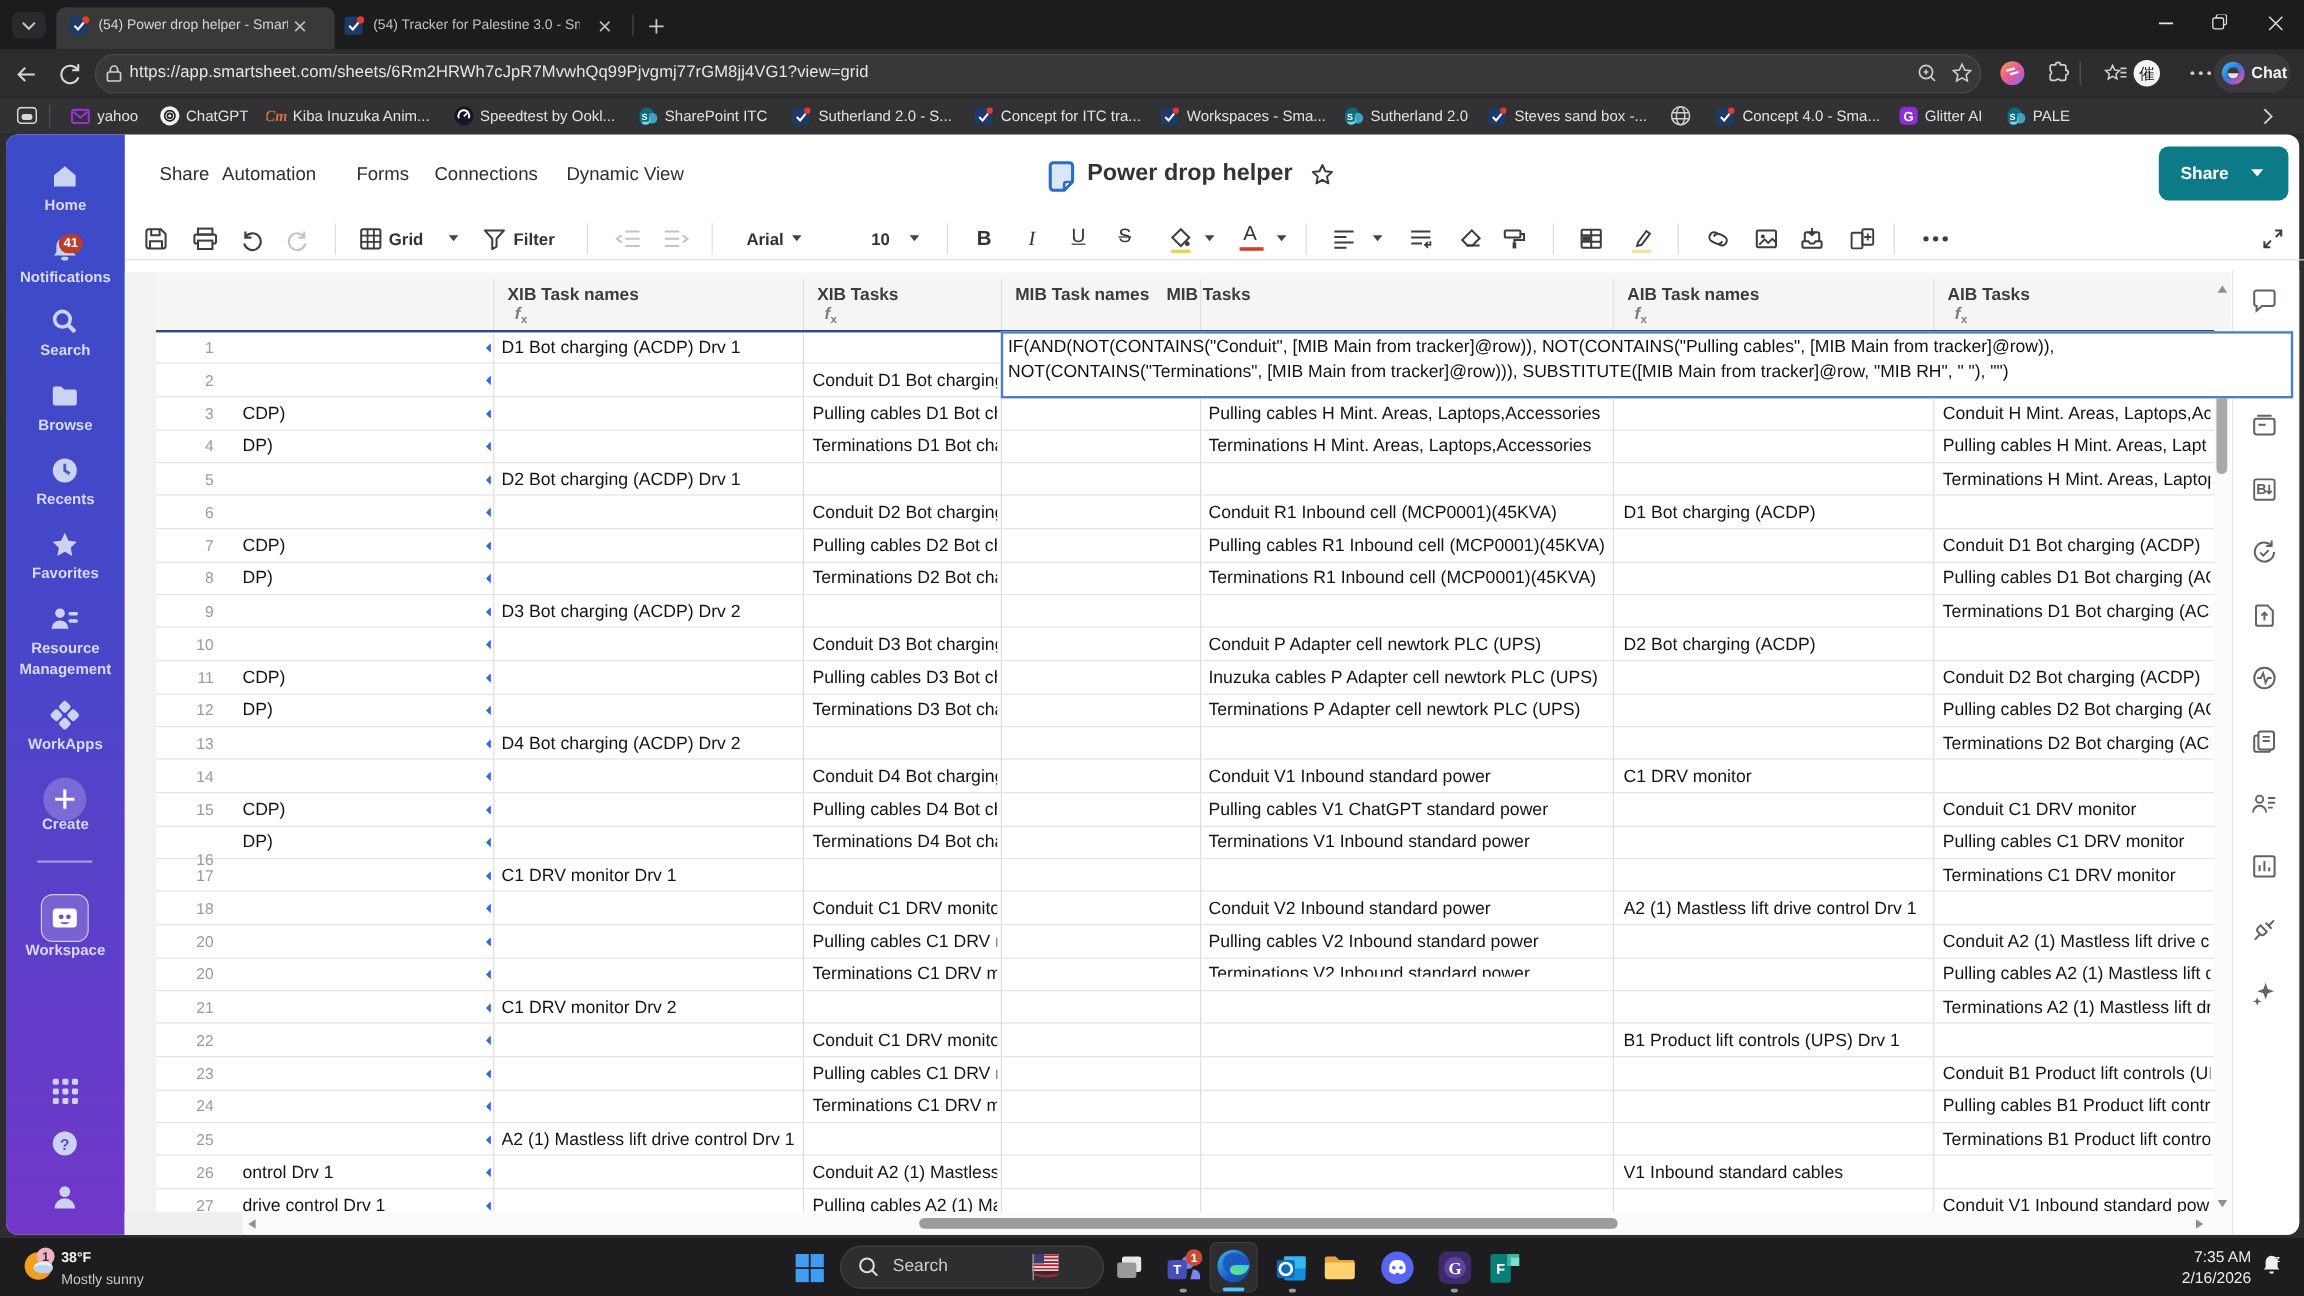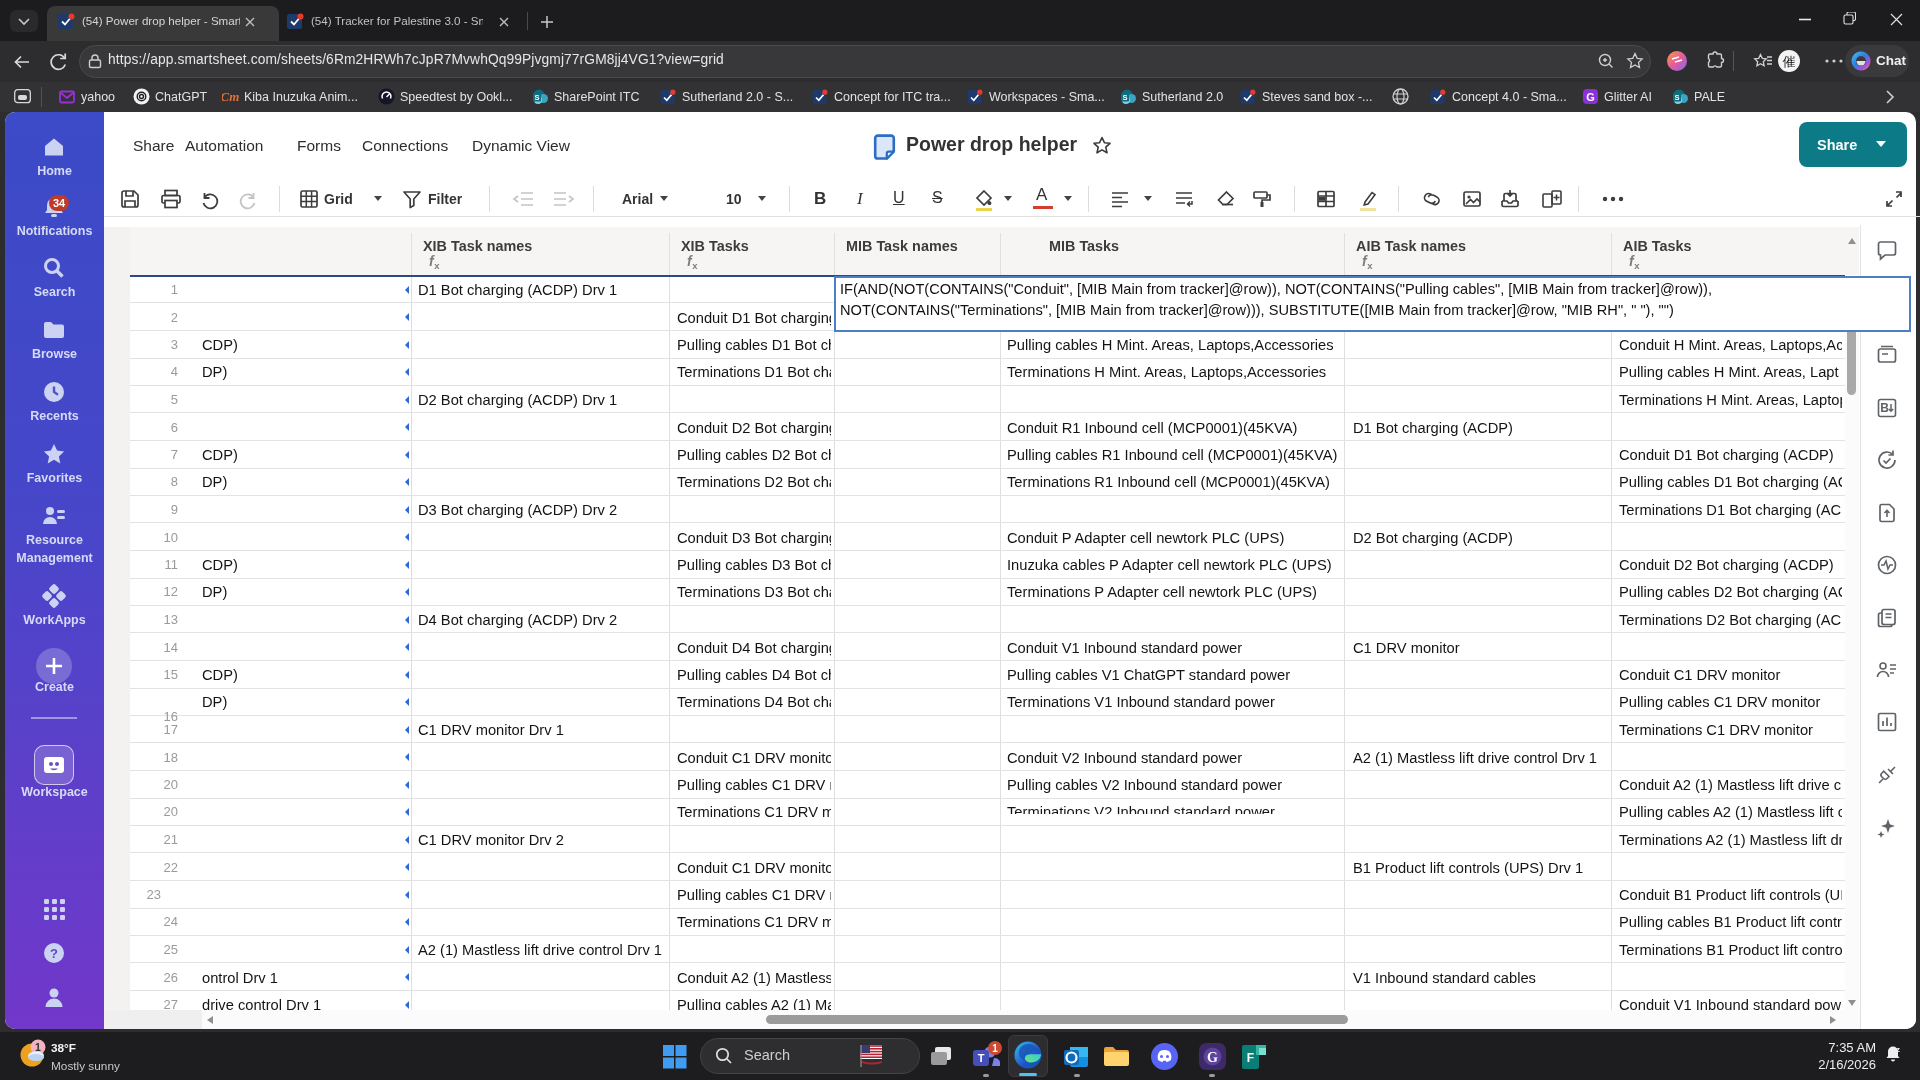--- a/index.html
+++ b/index.html
@@ -301,21 +301,21 @@
     </svg>
   </div>
 <div class="a sb-label" style="left:5px;top:164px">Home</div>
 <div class="a" style="left:40px;top:193px;width:28px;height:28px">
     <svg width="28" height="28">
       <path d="M14 5 a7 7 0 0 1 7 7 v5 l2 3 H5 l2 -3 v-5 a7 7 0 0 1 7 -7 z" fill="#ccd3f2"></path>
       <rect x="11" y="21" width="6" height="3" rx="1.5" fill="#ccd3f2"></rect>
     </svg>
   </div>
 <div class="a sb-label" style="left:5px;top:224px">Notifications</div>
-<div class="a" style="left:49px;top:195px;width:20px;height:16px;background:#bf3a28;border-radius:8px;text-align:center;font-size:11px;font-weight:bold;color:#fff;line-height:16px">34</div>
+<div class="a" style="left:49px;top:195px;width:20px;height:16px;background:#bf3a28;border-radius:8px;text-align:center;font-size:11px;font-weight:bold;color:#fff;line-height:16px">41</div>
 <div class="a" style="left:40px;top:254px;width:28px;height:28px">
     <svg width="28" height="28">
       <circle cx="12" cy="12" r="6.5" fill="none" stroke="#ccd3f2" stroke-width="3"></circle>
       <path d="M17 17 l5.5 5.5" stroke="#ccd3f2" stroke-width="3.4"></path>
     </svg>
   </div>
 <div class="a sb-label" style="left:5px;top:285px">Search</div>
 <div class="a" style="left:40px;top:316px;width:28px;height:28px">
     <svg width="28" height="28">
       <path d="M4 8 a2 2 0 0 1 2 -2 h5 l2.5 2.5 H22 a2 2 0 0 1 2 2 V 20 a2 2 0 0 1 -2 2 H6 a2 2 0 0 1 -2 -2 z" fill="#ccd3f2"></path>
@@ -583,21 +583,21 @@
 <div class="a" style="left:669px;top:233px;width:1px;height:777px;background:#dfdfdf"></div>
 <div class="a" style="left:834px;top:233px;width:1px;height:777px;background:#dfdfdf"></div>
 <div class="a" style="left:1000px;top:233px;width:1px;height:777px;background:#dfdfdf"></div>
 <div class="a" style="left:1344px;top:233px;width:1px;height:777px;background:#dfdfdf"></div>
 <div class="a" style="left:1611px;top:233px;width:1px;height:777px;background:#dfdfdf"></div>
 <div class="a hl" style="left:423px;top:238px">XIB Task names</div>
 <div class="a fx" style="left:429px;top:253px"><i>f</i><span>x</span></div>
 <div class="a hl" style="left:681px;top:238px">XIB Tasks</div>
 <div class="a fx" style="left:687px;top:253px"><i>f</i><span>x</span></div>
 <div class="a hl" style="left:846px;top:238px">MIB Task names</div>
-<div class="a hl" style="left:1049px;top:238px">MIB Tasks</div>
+<div class="a hl" style="left:972px;top:238px">MIB Tasks</div>
 <div class="a hl" style="left:1356px;top:238px">AIB Task names</div>
 <div class="a fx" style="left:1362px;top:253px"><i>f</i><span>x</span></div>
 <div class="a hl" style="left:1623px;top:238px">AIB Tasks</div>
 <div class="a fx" style="left:1629px;top:253px"><i>f</i><span>x</span></div>
 <div class="a" style="left:130px;top:302px;width:1715px;height:1px;background:#e3e3e3"></div>
 <div class="a rn" style="left:130px;top:276px;width:52px;height:28px;line-height:28px">1</div>
 <div class="a" style="left:405px;top:286px;width:0;height:0;border-top:4px solid transparent;border-bottom:4px solid transparent;border-right:4.5px solid #2e68d9"></div>
 <div class="a ct" style="left:418px;top:276px;width:246px;height:28px;line-height:28px">D1 Bot charging (ACDP) Drv 1</div>
 <div class="a" style="left:130px;top:330px;width:1715px;height:1px;background:#e3e3e3"></div>
 <div class="a rn" style="left:130px;top:304px;width:52px;height:28px;line-height:28px">2</div>
@@ -719,21 +719,21 @@
 <div class="a rn" style="left:130px;top:826px;width:52px;height:28px;line-height:28px">21</div>
 <div class="a" style="left:405px;top:836px;width:0;height:0;border-top:4px solid transparent;border-bottom:4px solid transparent;border-right:4.5px solid #2e68d9"></div>
 <div class="a ct" style="left:418px;top:826px;width:246px;height:28px;line-height:28px">C1 DRV monitor Drv 2</div>
 <div class="a ct" style="left:1619px;top:826px;width:223px;height:28px;line-height:28px">Terminations A2 (1) Mastless lift dr</div>
 <div class="a" style="left:130px;top:880px;width:1715px;height:1px;background:#e3e3e3"></div>
 <div class="a rn" style="left:130px;top:854px;width:52px;height:28px;line-height:28px">22</div>
 <div class="a" style="left:405px;top:863px;width:0;height:0;border-top:4px solid transparent;border-bottom:4px solid transparent;border-right:4.5px solid #2e68d9"></div>
 <div class="a ct" style="left:677px;top:854px;width:154px;height:28px;line-height:28px">Conduit C1 DRV monitor</div>
 <div class="a ct" style="left:1353px;top:854px;width:254px;height:28px;line-height:28px">B1 Product lift controls (UPS) Drv 1</div>
 <div class="a" style="left:130px;top:908px;width:1715px;height:1px;background:#e3e3e3"></div>
-<div class="a rn" style="left:113px;top:881px;width:52px;height:28px;line-height:28px">23</div>
+<div class="a rn" style="left:130px;top:881px;width:52px;height:28px;line-height:28px">23</div>
 <div class="a" style="left:405px;top:891px;width:0;height:0;border-top:4px solid transparent;border-bottom:4px solid transparent;border-right:4.5px solid #2e68d9"></div>
 <div class="a ct" style="left:677px;top:881px;width:154px;height:28px;line-height:28px">Pulling cables C1 DRV monitor</div>
 <div class="a ct" style="left:1619px;top:881px;width:223px;height:28px;line-height:28px">Conduit B1 Product lift controls (UI</div>
 <div class="a" style="left:130px;top:935px;width:1715px;height:1px;background:#e3e3e3"></div>
 <div class="a rn" style="left:130px;top:908px;width:52px;height:28px;line-height:28px">24</div>
 <div class="a" style="left:405px;top:918px;width:0;height:0;border-top:4px solid transparent;border-bottom:4px solid transparent;border-right:4.5px solid #2e68d9"></div>
 <div class="a ct" style="left:677px;top:908px;width:154px;height:28px;line-height:28px">Terminations C1 DRV monitor</div>
 <div class="a ct" style="left:1619px;top:908px;width:223px;height:28px;line-height:28px">Pulling cables B1 Product lift contr</div>
 <div class="a" style="left:130px;top:962px;width:1715px;height:1px;background:#e3e3e3"></div>
 <div class="a rn" style="left:130px;top:936px;width:52px;height:28px;line-height:28px">25</div>

